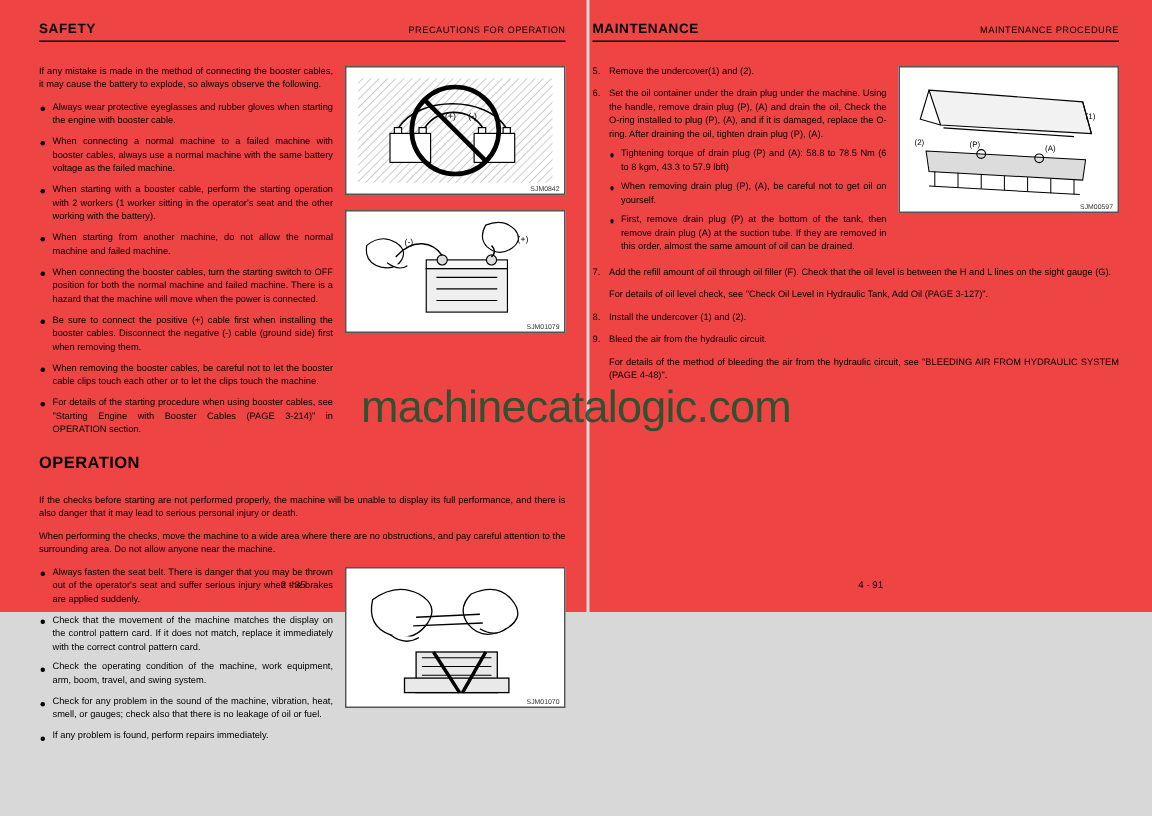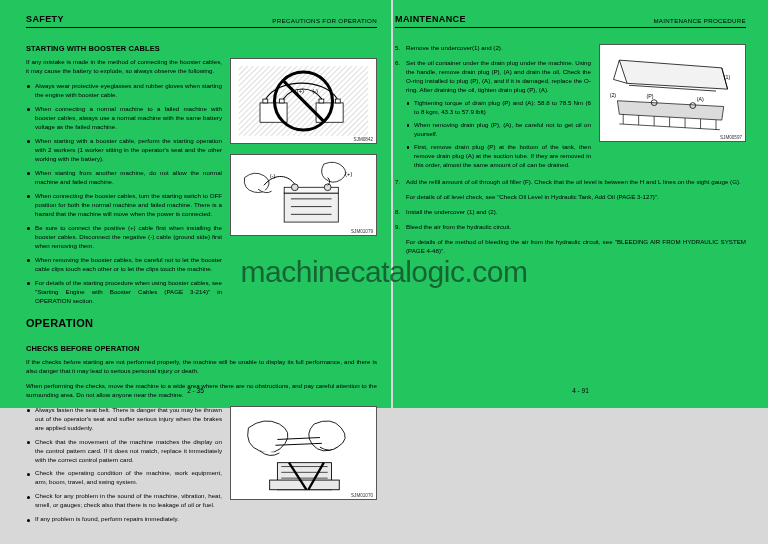--- a/index.html
+++ b/index.html
@@ -16,21 +16,21 @@
   }
   .spread {
     position: absolute;
     left: 0; top: 0;
     width: 768px; height: 544px;
     display: flex;
     gap: 2px;
   }
   .page {
     position: relative;
-    background: #22c55e;
+    background: #ef4444;
     flex: 1 1 0;
     height: 408px;
     box-sizing: border-box;
     padding: 14px 16px 0 16px;
   }
   .page-left { padding-left: 26px; padding-right: 14px; }
   .page-right { padding-left: 2px; padding-right: 22px; }
 
   
   .hdr {
@@ -191,21 +191,20 @@
 <div class="spread">
 
   <div class="page page-left">
 
     <div class="hdr">
       <div class="hdr-left">SAFETY</div>
       <div class="hdr-right">PRECAUTIONS FOR OPERATION</div>
     </div>
     <div class="hdr-rule"></div>
 
-    <h2 class="sec">STARTING WITH BOOSTER CABLES</h2>
 
     <div class="col-wrap">
       <div class="col-text">
         <p class="para">If any mistake is made in the method of connecting the booster cables, it may cause the battery to explode, so always observe the following.</p>
         <ul class="bul">
           <li>Always wear protective eyeglasses and rubber gloves when starting the engine with booster cable.</li>
           <li>When connecting a normal machine to a failed machine with booster cables, always use a normal machine with the same battery voltage as the failed machine.</li>
           <li>When starting with a booster cable, perform the starting operation with 2 workers (1 worker sitting in the operator's seat and the other working with the battery).</li>
           <li>When starting from another machine, do not allow the normal machine and failed machine.</li>
           <li>When connecting the booster cables, turn the starting switch to OFF position for both the normal machine and failed machine. There is a hazard that the machine will move when the power is connected.</li>
@@ -266,21 +265,20 @@
             <path d="M100 22 C 104 26, 101 29, 100 30" stroke="#000" fill="none" stroke-width="1"></path>
             <text x="118" y="20" font-size="6" font-family="Liberation Sans, sans-serif">(+)</text>
             <text x="40" y="22" font-size="6" font-family="Liberation Sans, sans-serif">(-)</text>
           </svg>
           <div class="fig-cap">SJM01079</div>
         </div>
       </div>
     </div>
 
     <h2 class="big" style="margin-top:6px;">OPERATION</h2>
-    <h2 class="sec">CHECKS BEFORE OPERATION</h2>
     <p class="para">If the checks before starting are not performed properly, the machine will be unable to display its full performance, and there is also danger that it may lead to serious personal injury or death.</p>
     <p class="para">When performing the checks, move the machine to a wide area where there are no obstructions, and pay careful attention to the surrounding area.  Do not allow anyone near the machine.</p>
 
     <div class="col-wrap">
       <div class="col-text">
         <ul class="bul">
           <li>Always fasten the seat belt. There is danger that you may be thrown out of the operator's seat and suffer serious injury when the brakes are applied suddenly.</li>
           <li>Check that the movement of the machine matches the display on the control pattern card.  If it does not match, replace it immediately with the correct control pattern card.</li>
           <li>Check the operating condition of the machine, work equipment, arm, boom, travel, and swing system.</li>
           <li>Check for any problem in the sound of the machine, vibration, heat, smell, or gauges; check also that there is no leakage of oil or fuel.</li>

